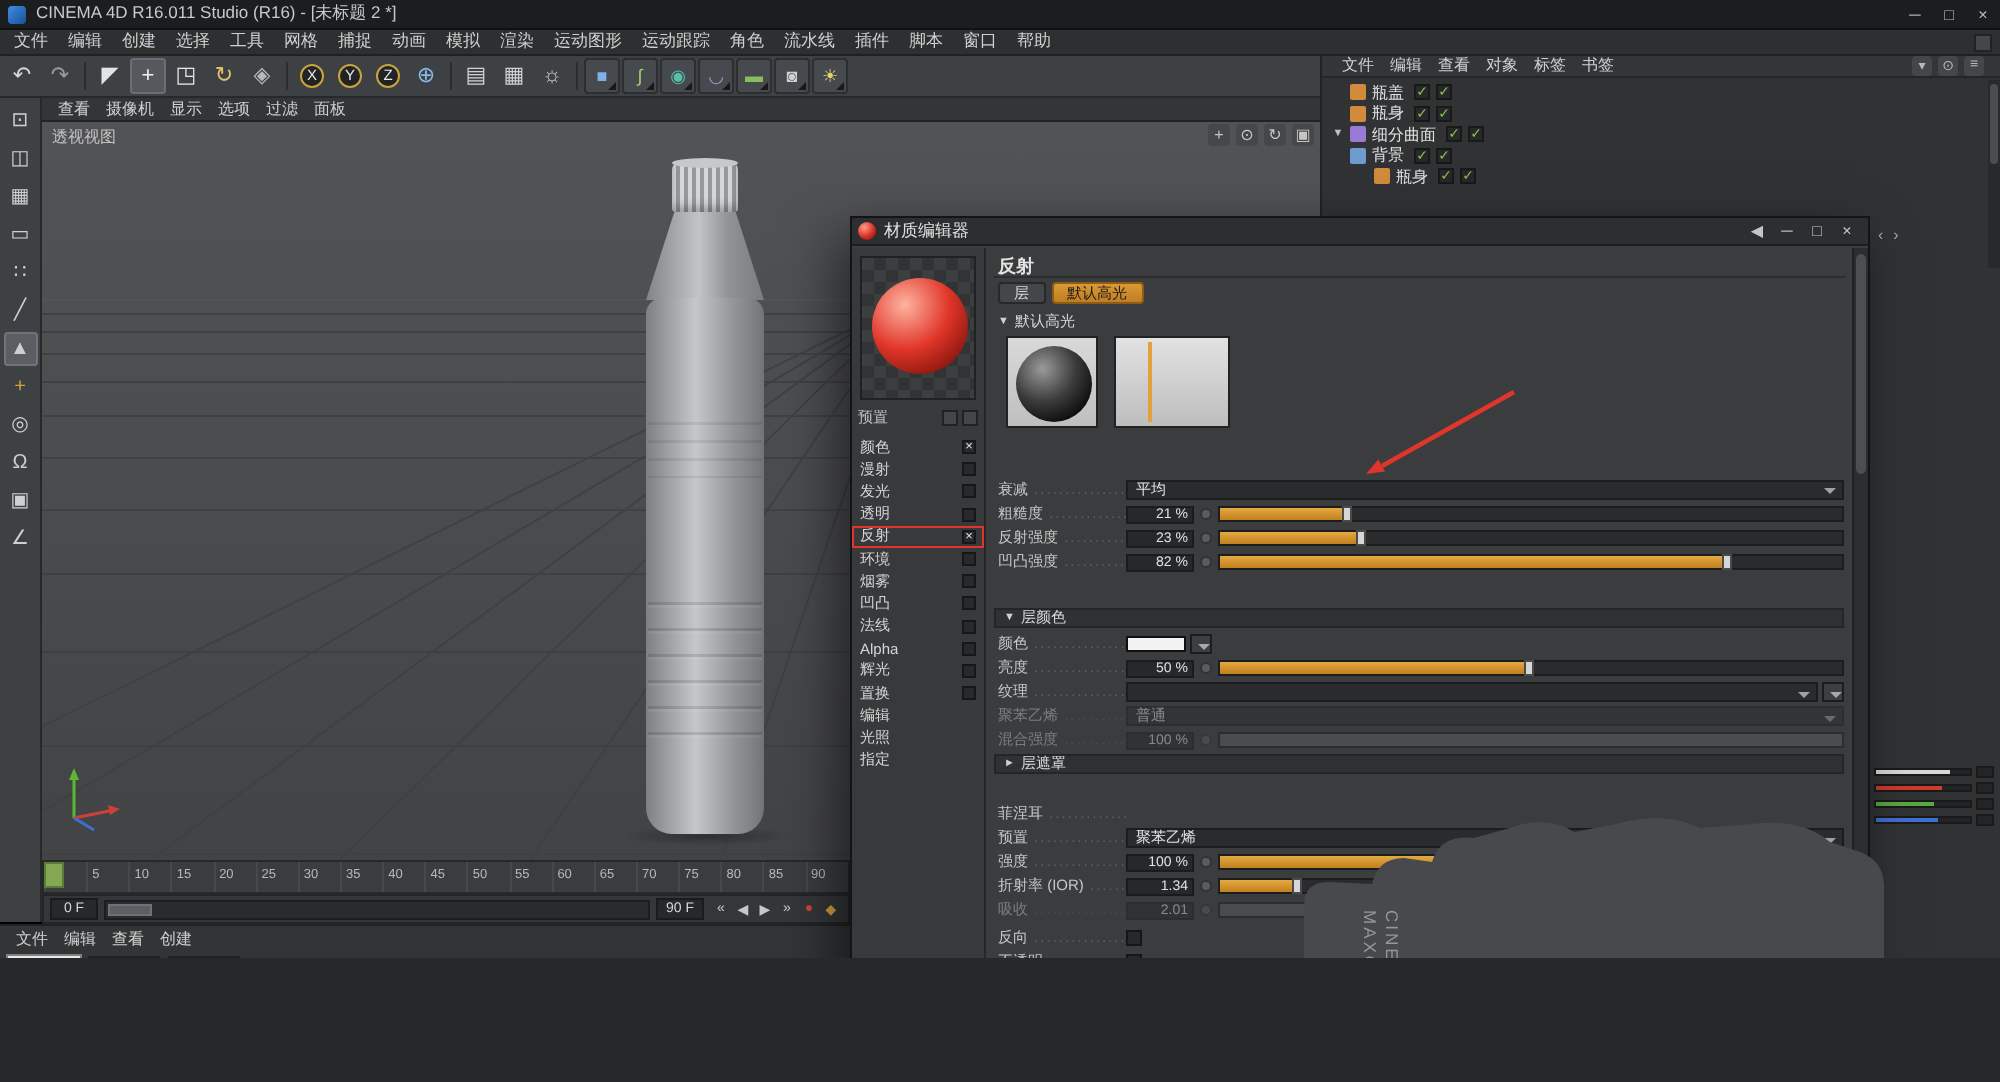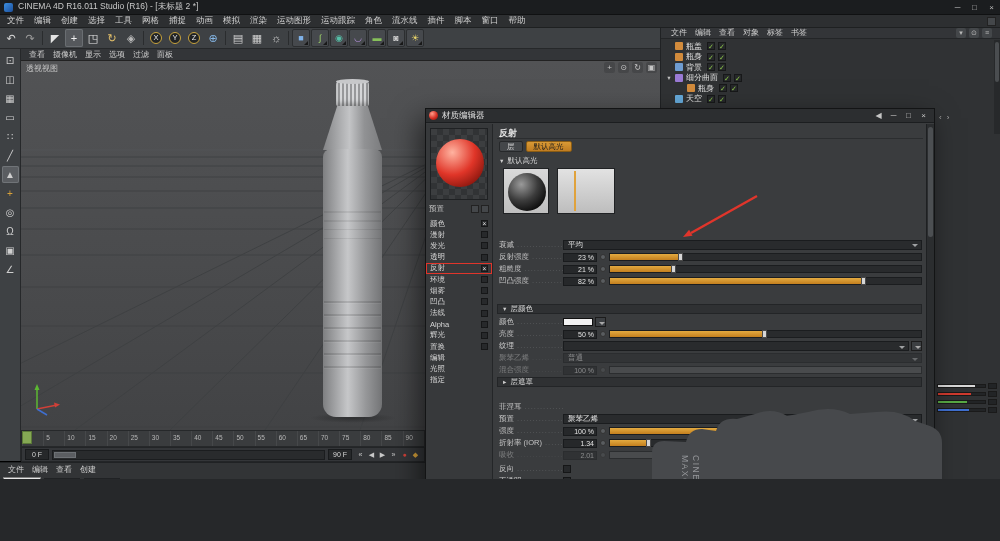--- a/index.html
+++ b/index.html
@@ -464,44 +464,37 @@
         <span class="ochk"></span>
       </div>
         <div class="orow">
         <span class="oexp"></span>
         <span class="oicon" style="background: rgb(210, 139, 60);"></span>
         <span class="oname">瓶身</span>
         <span class="ochk"></span>
         <span class="ochk"></span>
       </div>
         <div class="orow">
+        <span class="oexp">▼</span>
+        <span class="oicon" style="background: rgb(154, 122, 212);"></span>
+        <span class="oname">细分曲面</span>
+        <span class="ochk"></span>
+        <span class="ochk"></span>
+      </div>
+        <div class="orow">
         <span class="oexp"></span>
         <span class="oicon" style="background: rgb(111, 156, 208);"></span>
         <span class="oname">背景</span>
-        <span class="ochk"></span>
-        <span class="ochk"></span>
-      </div>
-        <div class="orow">
-        <span class="oexp">▼</span>
-        <span class="oicon" style="background: rgb(154, 122, 212);"></span>
-        <span class="oname">细分曲面</span>
         <span class="ochk"></span>
         <span class="ochk"></span>
       </div>
         <div class="orow ind">
         <span class="oexp"></span>
         <span class="oicon" style="background: rgb(210, 139, 60);"></span>
         <span class="oname">瓶身</span>
-        <span class="ochk"></span>
-        <span class="ochk"></span>
-      </div>
-        <div class="orow">
-        <span class="oexp"></span>
-        <span class="oicon" style="background: rgb(100, 168, 216);"></span>
-        <span class="oname">天空</span>
         <span class="ochk"></span>
         <span class="ochk"></span>
       </div>
       </div>
     <div class="om-scroll"></div>
     <div class="attr-icons">
         <span>‹</span>
         <span>›</span>
       </div>
     <div class="attr-sliders">
@@ -633,33 +626,33 @@
         <div class="pv-grad"></div>
       </div>
 
       <div class="mrow" style="top:114.5px">
         <span class="mlab">衰减</span>
         <span class="dbox">平均</span>
       </div>
 
       <div class="stack" style="top:127px">
           <div class="srow">
+          <span class="mlab">粗糙度</span>
+          <span class="vbox">21 %</span>
+          <span class="dial"></span>
+          <span class="trk">
+              <span class="fil" style="width: 21%;"></span>
+            </span>
+        </div>
+          <div class="srow">
           <span class="mlab">反射强度</span>
           <span class="vbox">23 %</span>
           <span class="dial"></span>
           <span class="trk">
               <span class="fil" style="width: 23%;"></span>
-            </span>
-        </div>
-          <div class="srow">
-          <span class="mlab">粗糙度</span>
-          <span class="vbox">21 %</span>
-          <span class="dial"></span>
-          <span class="trk">
-              <span class="fil" style="width: 21%;"></span>
             </span>
         </div>
           <div class="srow">
           <span class="mlab">凹凸强度</span>
           <span class="vbox">82 %</span>
           <span class="dial"></span>
           <span class="trk">
               <span class="fil" style="width: 82%;"></span>
             </span>
         </div>

